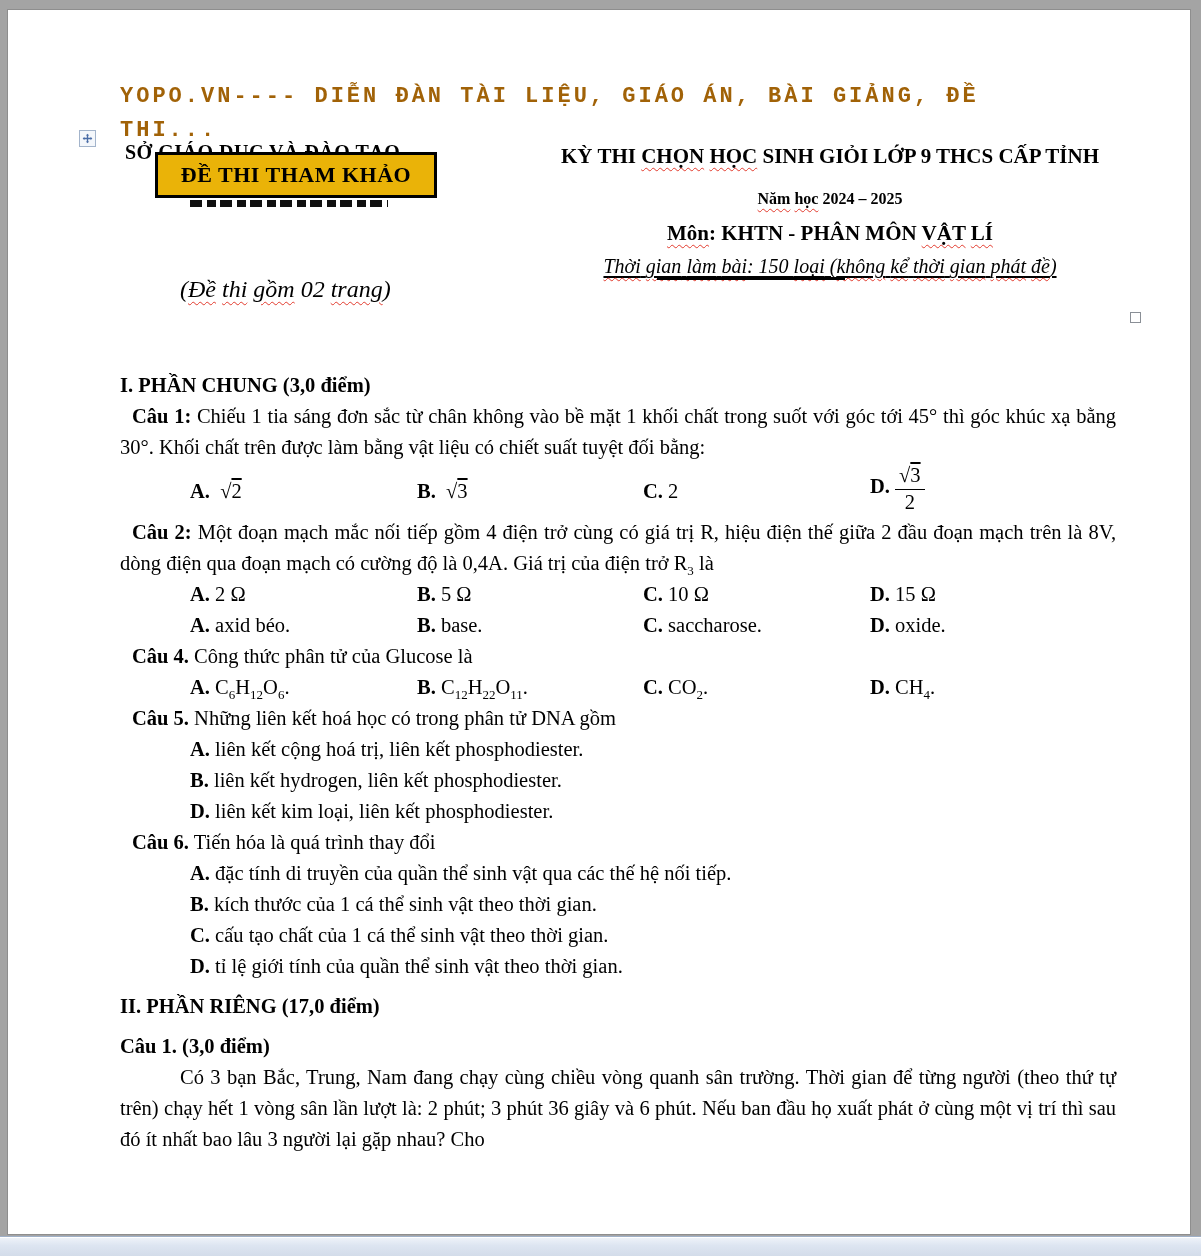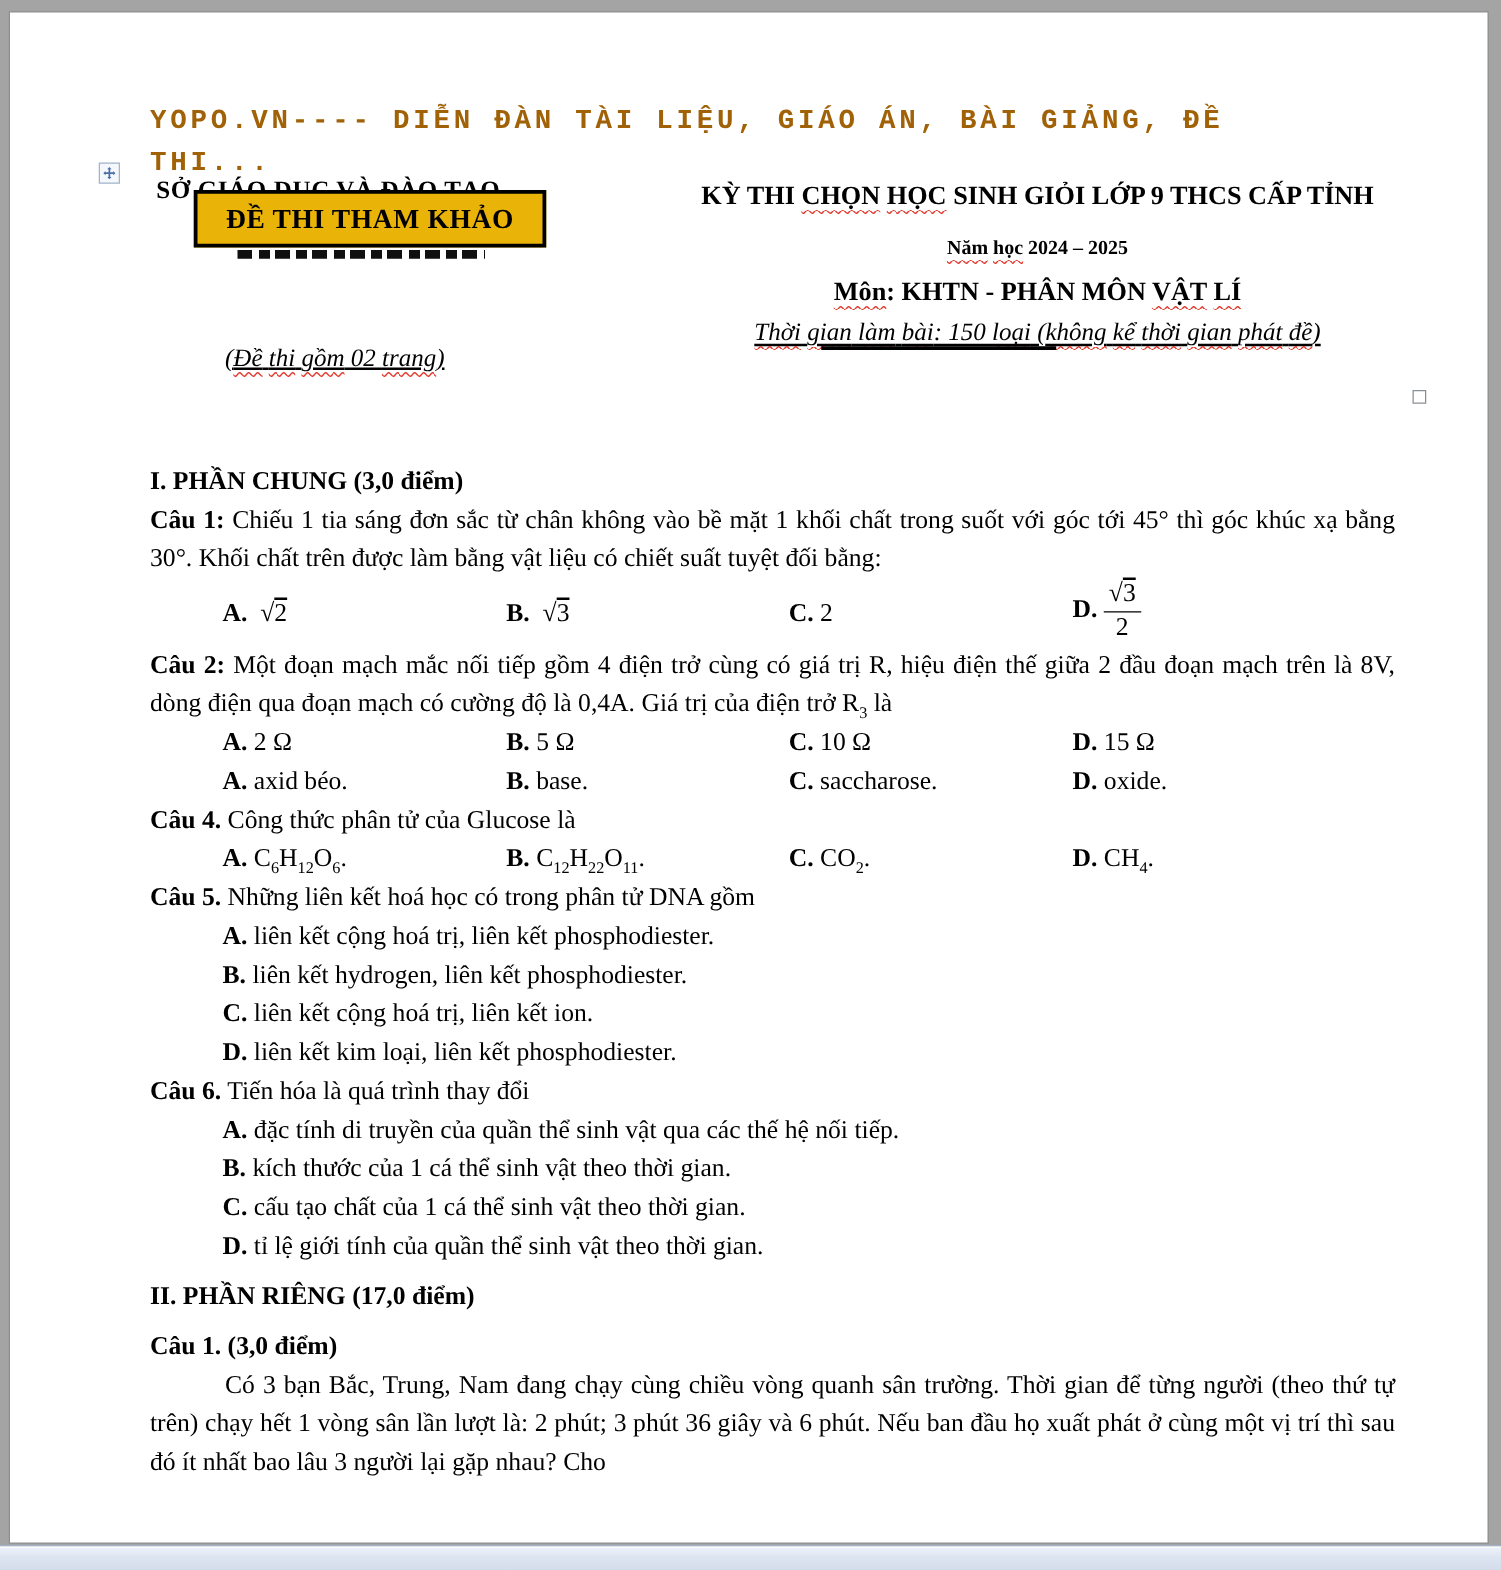--- a/index.html
+++ b/index.html
@@ -49,21 +49,21 @@
     font-weight:bold;font-size:22px;letter-spacing:.5px;
     white-space:nowrap;z-index:3;
   }
   .sliver{
     position:absolute;left:182px;top:190px;
     width:198px;height:7px;z-index:2;
     background:repeating-linear-gradient(90deg,#101010 0 12px,transparent 12px 17px,#101010 17px 26px,transparent 26px 30px);
   }
   .pages-note{
     position:absolute;left:172px;top:266px;
-    font-style:italic;font-size:20px;white-space:nowrap;text-decoration:underline;
+    font-style:italic;font-size:24px;white-space:nowrap;
   }
   
   .header-right{
     position:absolute;left:482px;top:133px;width:680px;
     text-align:center;
   }
   .hr-title{font-weight:bold;font-size:21px;line-height:26px;white-space:nowrap;}
   .hr-year{font-weight:bold;font-size:16px;line-height:25px;margin-top:17px;}
   .hr-subject{font-weight:bold;font-size:21px;line-height:26px;margin-top:9px;}
   .hr-time{font-style:italic;font-size:20px;line-height:25px;margin-top:8px;text-decoration:underline;text-underline-offset:3px;}
@@ -94,21 +94,21 @@
   .optrow{position:relative;height:31px;}
   .optrow.tall{height:54px;}
   .opt{position:absolute;top:0;white-space:nowrap;}
   .optrow.tall .opt{top:13px;}
   .optrow.tall .opt.d-col{top:0;}
   .opt.a-col{left:58px;}
   .opt.b-col{left:285px;}
   .opt.c-col{left:511px;}
   .opt.d-col{left:738px;}
   .optline{padding-left:58px;}
-  .optlabel{font-weight:bold;}
+  .optlabel{font-weight:bold;margin-left:12px;}
   sub{font-size:13px;line-height:0;}
   .ov{text-decoration:overline;}
   .frac{display:inline-block;vertical-align:middle;text-align:center;line-height:1.2;}
   .frac .num{display:block;padding:0 4px 1px 4px;}
   .frac .den{display:block;border-top:1.8px solid #000;}
   .gap8{height:9px;}
   .para{text-align:justify;}
   .para-indent{text-indent:60px;}
   
   .bottom-bar{
@@ -196,21 +196,20 @@
       <span class="opt c-col"><span class="optlabel">C.</span> <span>CO<sub>2</sub>.</span></span>
       <span class="opt d-col"><span class="optlabel">D.</span> <span>CH<sub>4</sub>.</span></span>
     </div>
 
     <div class="stem">
       <span class="optlabel">Câu 5.</span>
       <span>Những liên kết hoá học có trong phân tử DNA gồm</span>
     </div>
     <div class="optline"><span class="optlabel">A.</span> <span>liên kết cộng hoá trị, liên kết phosphodiester.</span></div>
     <div class="optline"><span class="optlabel">B.</span> <span>liên kết hydrogen, liên kết phosphodiester.</span></div>
-    <div class="optline"><span class="optlabel">C.</span> <span>liên kết cộng hoá trị, liên kết ion.</span></div>
     <div class="optline"><span class="optlabel">D.</span> <span>liên kết kim loại, liên kết phosphodiester.</span></div>
 
     <div class="stem">
       <span class="optlabel">Câu 6.</span>
       <span>Tiến hóa là quá trình thay đổi</span>
     </div>
     <div class="optline"><span class="optlabel">A.</span> <span>đặc tính di truyền của quần thể sinh vật qua các thế hệ nối tiếp.</span></div>
     <div class="optline"><span class="optlabel">B.</span> <span>kích thước của 1 cá thể sinh vật theo thời gian.</span></div>
     <div class="optline"><span class="optlabel">C.</span> <span>cấu tạo chất của 1 cá thể sinh vật theo thời gian.</span></div>
     <div class="optline"><span class="optlabel">D.</span> <span>tỉ lệ giới tính của quần thể sinh vật theo thời gian.</span></div>

